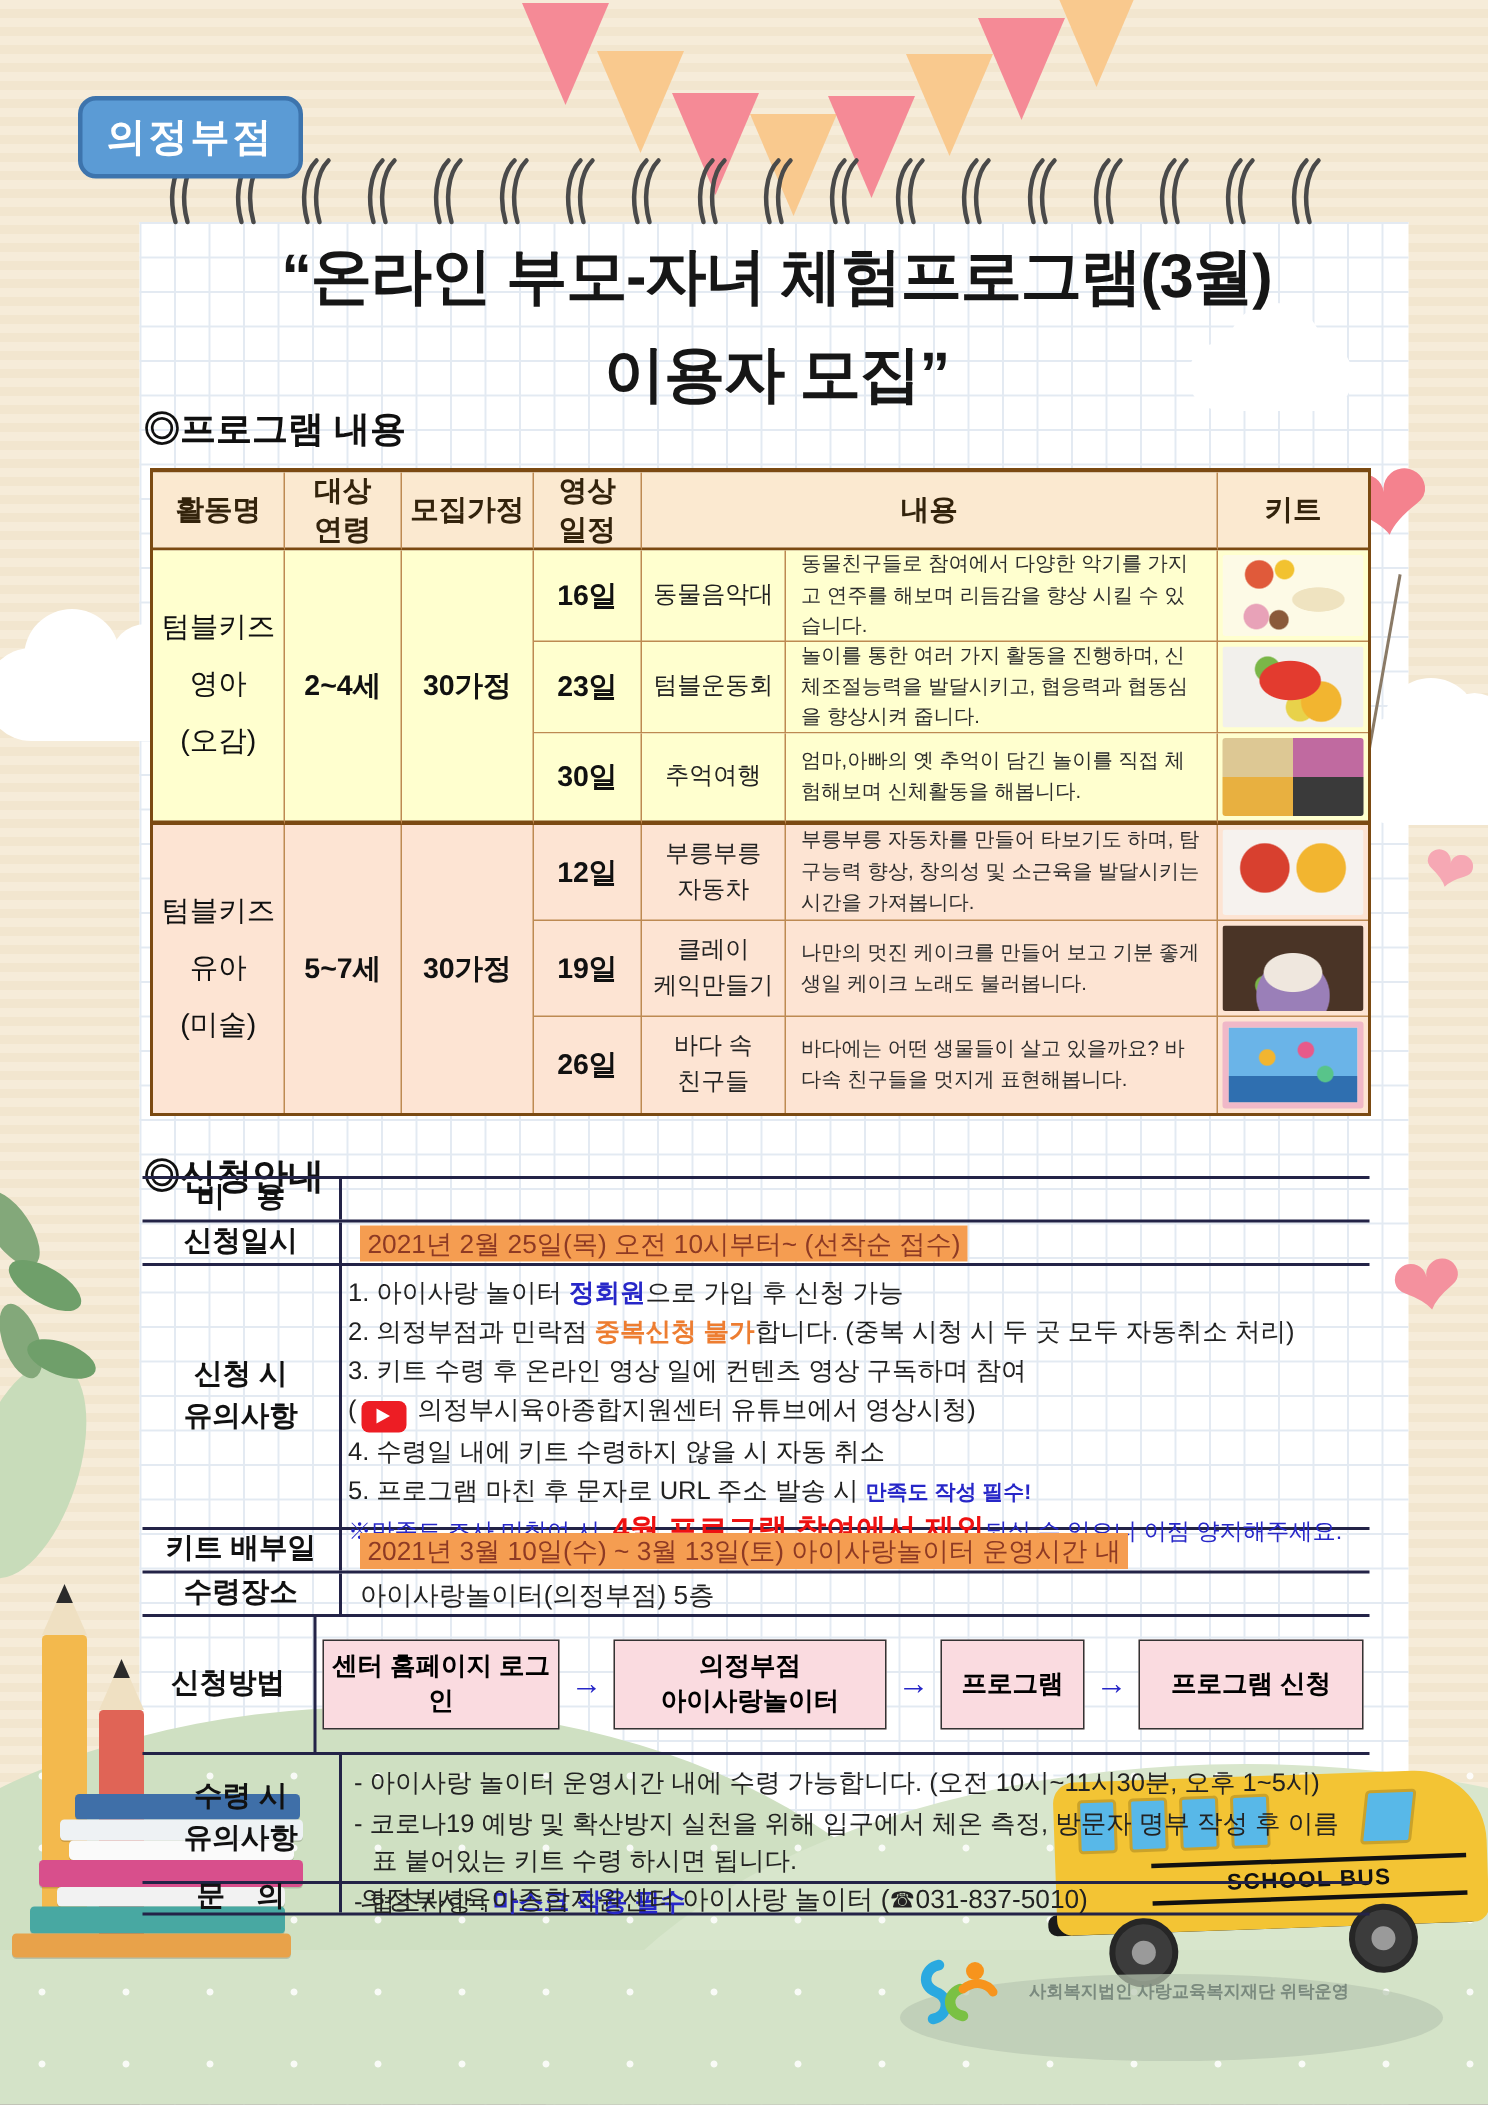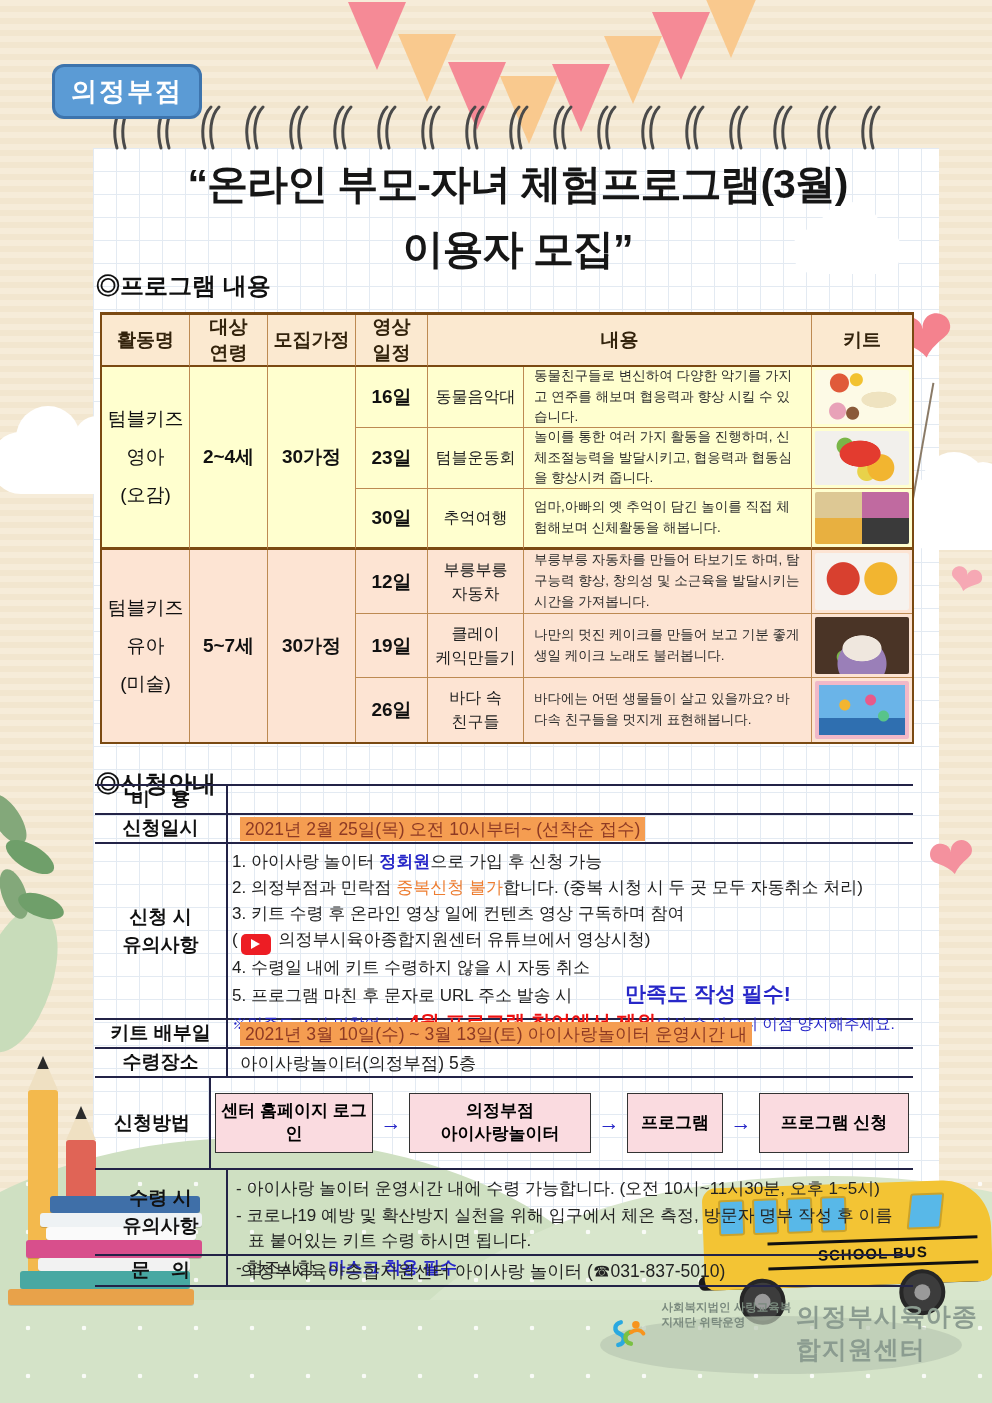--- a/index.html
+++ b/index.html
@@ -49,26 +49,26 @@
   .kit4{background:radial-gradient(circle at 30% 45%,#d8402f 0 16px,transparent 17px),radial-gradient(circle at 70% 45%,#f2b530 0 16px,transparent 17px),#f6f2ee;}
   .kit5{background:radial-gradient(ellipse at 50% 55%,#efe7de 0 19px,transparent 20px),radial-gradient(ellipse at 50% 82%,#9a7fb8 0 24px,transparent 25px),radial-gradient(circle at 30% 70%,#7ab648 0 6px,transparent 7px),#4a3426;}
   .kit6{border:4px solid #f0b8c8;background:radial-gradient(circle at 30% 40%,#f2b530 0 5px,transparent 6px),radial-gradient(circle at 60% 30%,#e85a8a 0 5px,transparent 6px),radial-gradient(circle at 75% 62%,#58c48a 0 5px,transparent 6px),linear-gradient(180deg,#6ab4e8 0 65%,#2f6fb0 65%);}
   
   .it{position:absolute;left:95px;top:784px;width:818px;z-index:5;border-top:2px solid #232347;}
   .irow{display:flex;border-bottom:2px solid #232347;}
   .ilab{width:133px;border-right:2px solid #232347;display:flex;align-items:center;justify-content:center;
     font-weight:700;font-size:19px;color:#111;white-space:pre-wrap;text-align:center;line-height:1.5;}
   .ival{flex:1;padding:2px 12px;display:flex;align-items:center;font-size:17.5px;color:#222;}
   .ivalb{flex:1;padding:5px 4px;font-size:17px;color:#222;}
-  .h29{height:29px}.h176{height:176px}.h76{height:92px}.h86{height:86px}.h31{height:31px}
+  .h29{height:29px}.h176{height:176px}.h76{height:92px}.h86{height:86px}.h31{height:21px}
   .hl{background:#f59d51;color:#8e3a24;padding:0 5px;display:inline-block;}
   .nline{line-height:26px;white-space:nowrap;}
   .eb{color:#2727c8;font-weight:700;}
-  .eo{color:#ed7d31;font-weight:400;}
-  .big{font-size:21px;margin-left:48px;}
+  .eo{color:#ed7d31;font-weight:700;}
+  .big{font-size:14px;}
   .n6{color:#2727c8;font-size:15.5px;}
   .n6 .er{color:#ee1111;font-weight:700;font-size:20px;}
   .yt{display:inline-flex;align-items:center;justify-content:center;width:30px;height:21px;background:#ed1d24;
     border-radius:5px;vertical-align:-4px;margin:0 3px;}
   .yt::after{content:"";width:0;height:0;border-left:9px solid #fff;border-top:5.5px solid transparent;border-bottom:5.5px solid transparent;}
   .steps{flex:1;display:flex;align-items:center;padding:6px 4px;gap:0;}
   .step{background:#fadbe0;border:1.5px solid #333;display:flex;align-items:center;justify-content:center;
     text-align:center;font-weight:700;font-size:17px;white-space:pre-wrap;height:60px;line-height:1.35;}
   .s1{width:158px}.s2{width:182px}.s3{width:96px}.s4{width:150px}
   .arr{width:36px;text-align:center;color:#2727c8;font-weight:700;font-size:21px;}
@@ -194,21 +194,21 @@
     <div class="ph c7">키트</div>
 
     <div class="g1 r14 act gsep" style="grid-column:1">텀블키즈
 영아
 (오감)</div>
     <div class="g1 r14 num gsep" style="grid-column:2">2~4세</div>
     <div class="g1 r14 num gsep" style="grid-column:3">30가정</div>
 
     <div class="g1 c4 row2 num">16일</div>
     <div class="g1 c5 row2 ttl">동물음악대</div>
-    <div class="g1 c6 row2 dsc">동물친구들로 변신하여 다양한 악기를 가지고 연주를 해보며 협응력과 향상 시킬 수 있습니다.</div>
+    <div class="g1 c6 row2 dsc">동물친구들로 참여에서 다양한 악기를 가지고 연주를 해보며 리듬감을 향상 시킬 수 있습니다.</div>
     <div class="g1 c7 row2 kcell"><div class="kimg kit1"></div></div>
     <div class="g1 c4 row3 num">23일</div>
     <div class="g1 c5 row3 ttl">텀블운동회</div>
     <div class="g1 c6 row3 dsc">놀이를 통한 여러 가지 활동을 진행하며, 신체조절능력을 발달시키고, 협응력과 협동심을 향상시켜 줍니다.</div>
     <div class="g1 c7 row3 kcell"><div class="kimg kit2"></div></div>
     <div class="g1 c4 row4 num gsep">30일</div>
     <div class="g1 c5 row4 ttl gsep">추억여행</div>
     <div class="g1 c6 row4 dsc gsep">엄마,아빠의 옛 추억이 담긴 놀이를 직접 체험해보며 신체활동을 해봅니다.</div>
     <div class="g1 c7 row4 kcell gsep"><div class="kimg kit3"></div></div>
 
@@ -338,17 +338,16 @@
   <div class="fshadow"></div>
   <div class="footer">
     <svg width="66" height="54" viewBox="0 0 66 54">
       <path d="M14,10 C4,12 2,24 12,28 C22,32 20,44 10,46" stroke="#2aa9e0" stroke-width="7" fill="none" stroke-linecap="round"></path>
       <path d="M30,44 C20,42 18,30 28,26" stroke="#7ac143" stroke-width="7" fill="none" stroke-linecap="round"></path>
       <circle cx="38" cy="14" r="6" fill="#f7941d"></circle>
       <path d="M30,26 C38,20 46,22 50,28" stroke="#f7941d" stroke-width="6" fill="none" stroke-linecap="round"></path>
     </svg>
     <div class="ftext">
       <span class="forg-s">사회복지법인 사랑교육복지재단 위탁운영</span>
-      <span class="forg-l">의정부시육아종합지원센터</span>
     </div>
   </div>
 
 </div>
 
 </body></html>

